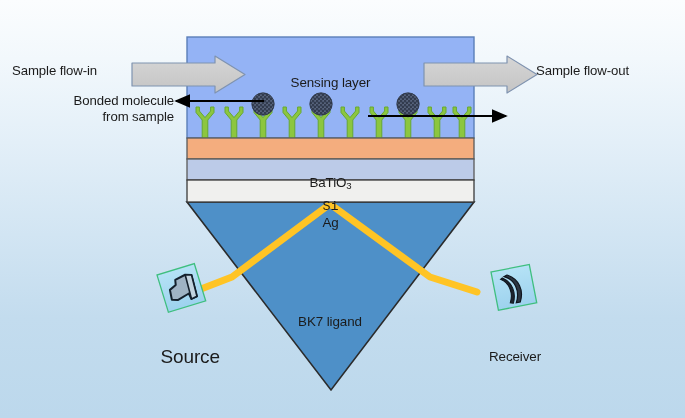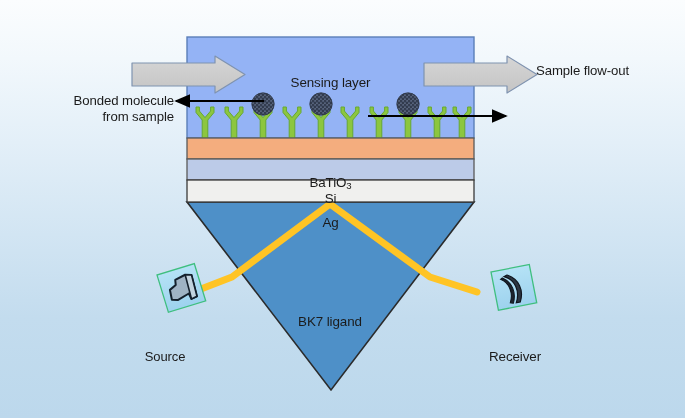--- a/index.html
+++ b/index.html
@@ -26,24 +26,24 @@
     letter-spacing:-0.1px;
   }
   .lbl.ctr{text-align:center;margin-top:31px;}
 
   #sensing-layer-label{left:187px;top:44px;width:287px;font-size:13.4px;}
   #flow-in-label{left:12px;top:63px;width:140px;}
   #flow-out-label{left:536px;top:63px;width:150px;text-align:left;}
   #bonded-label{left:34px;top:93px;width:140px;text-align:right;}
   #thiol-label{left:515px;top:108px;width:160px;text-align:left;}
   #batio3-label{left:187px;top:144px;width:287px;font-size:13.4px;}
-  #si-label{left:187px;top:160px;width:287px;font-size:13.4px;}
+  #si-label{left:187px;top:168px;width:287px;font-size:13.4px;font-family:Liberation Mono, monospace;}
   #ag-label{left:187px;top:184px;width:287px;font-size:13.4px;}
   #prism-label{left:235px;top:283px;width:190px;font-size:13.4px;}
-  #source-label{left:110px;top:318px;width:110px;font-size:13px;}
+  #source-label{left:110px;top:318px;width:110px;font-size:19px;text-align:right;}
   #receiver-label{left:455px;top:318px;width:120px;font-size:13.4px;}
 
   sub{font-size:0.72em;vertical-align:-0.18em;}
 </style>
 </head>
 <body>
 
 <div id="stage">
 
   <svg class="svg-layer" viewBox="0 0 685 418">
@@ -159,20 +159,21 @@
       <rect x="0" y="0" width="39" height="39" fill="url(#devGrad)" stroke="#3fbf7f" stroke-width="1.3"></rect>
       <g transform="translate(6,4)">
         <path d="M9,2 C20,8 23,20 17,31 L13,31 C19,20 16,8 6,3 Z" fill="#2d3642" stroke="#0e151d" stroke-width="1.2"></path>
         <path d="M4,4 C13,10 15,21 10,31 L7,30 C12,21 10,10 2,5 Z" fill="#1d242e" stroke="#0e151d" stroke-width="1"></path>
       </g>
     </g>
   </svg>
 
   <div class="lbl ctr" id="sensing-layer-label">Sensing layer</div>
 
+  <div class="lbl" id="flow-in-label">Sample flow-in</div>
 
   <div class="lbl" id="flow-out-label">Sample flow-out</div>
 
   <div class="lbl" id="bonded-label">Bonded molecule
 from sample</div>
 
 
   <div class="lbl ctr" id="batio3-label">BaTiO<sub>3</sub></div>
 
   <div class="lbl ctr" id="si-label">Si</div>

